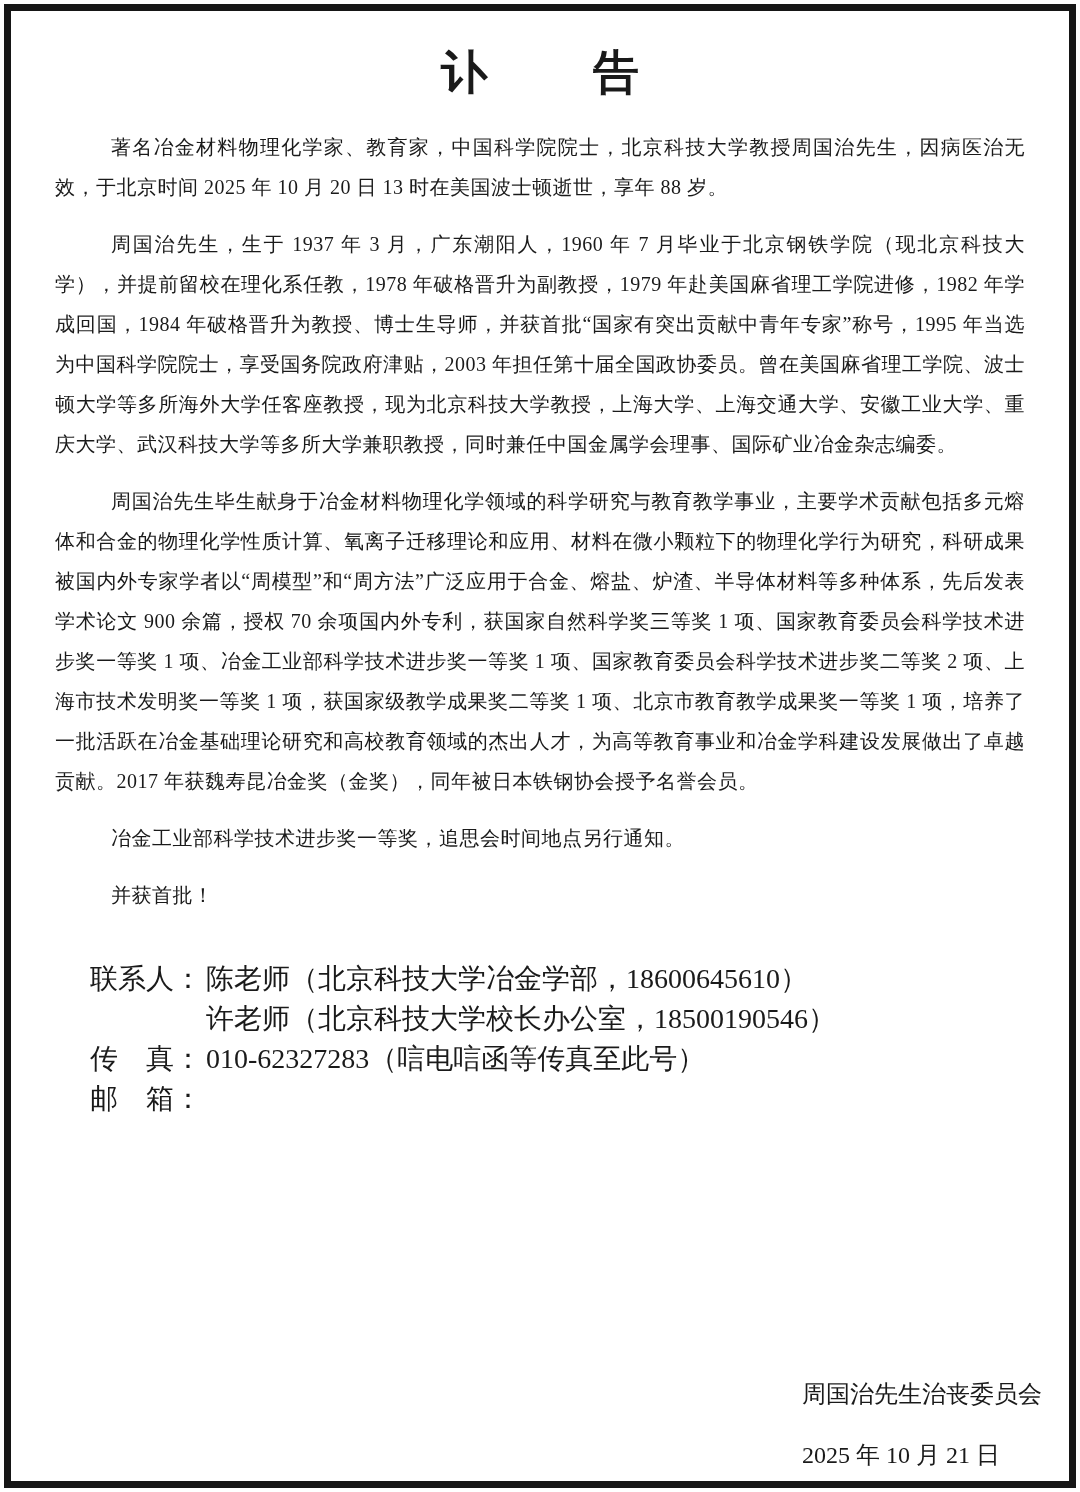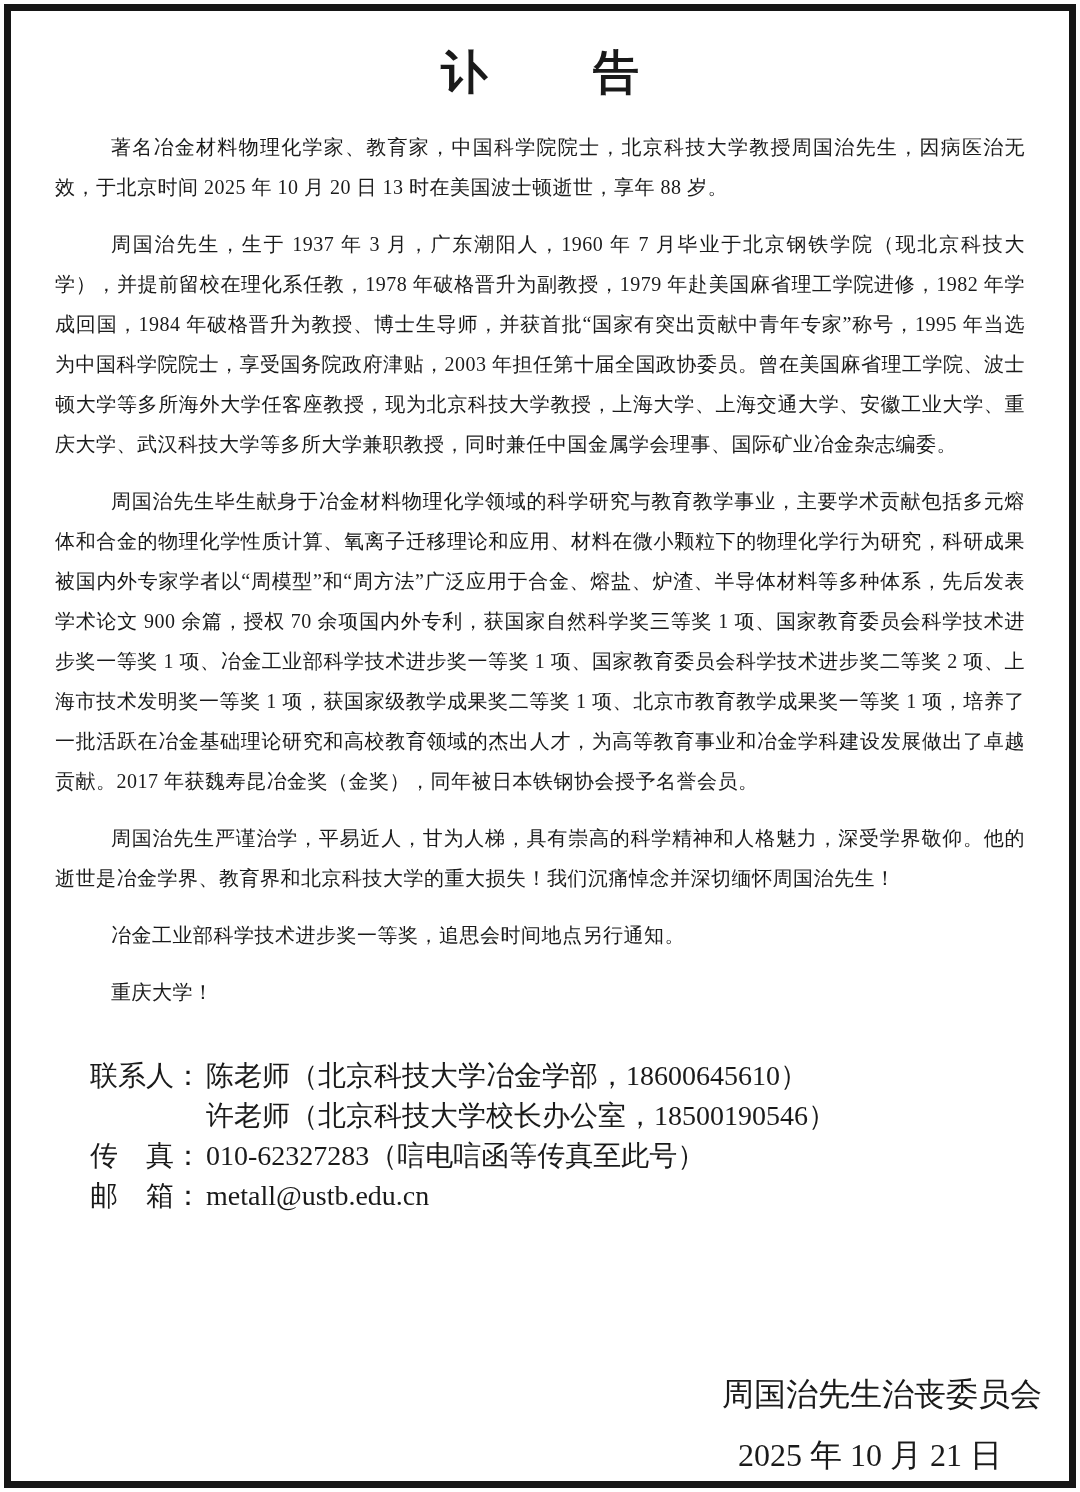--- a/index.html
+++ b/index.html
@@ -54,22 +54,22 @@
     line-height: 40px;
   }
   .c-row { display: flex; }
   .c-indent { flex: none; width: 52px; }
   .c-label { flex: none; width: 116px; white-space: pre; }
   .c-value { flex: 1; }
   .signature {
     position: absolute;
     right: 27px;
     bottom: 6px;
-    text-align: center;
-    font-size: 32px;
+    text-align: left;
+    font-size: 24px;
     line-height: 40px;
   }
   .signature .date {
     padding-right: 24px;
     margin-top: 21px;
   }
 </style>
 </head>
 <body>
 
@@ -79,23 +79,22 @@
 
     <h1 class="title">
       <span>讣</span>
       <span>告</span>
     </h1>
 
     <div class="body-text">
       <p>著名冶金材料物理化学家、教育家，中国科学院院士，北京科技大学教授周国治先生，因病医治无效，于北京时间 2025 年 10 月 20 日 13 时在美国波士顿逝世，享年 88 岁。</p>
       <p>周国治先生，生于 1937 年 3 月，广东潮阳人，1960 年 7 月毕业于北京钢铁学院（现北京科技大学），并提前留校在理化系任教，1978 年破格晋升为副教授，1979 年赴美国麻省理工学院进修，1982 年学成回国，1984 年破格晋升为教授、博士生导师，并获首批“国家有突出贡献中青年专家”称号，1995 年当选为中国科学院院士，享受国务院政府津贴，2003 年担任第十届全国政协委员。曾在美国麻省理工学院、波士顿大学等多所海外大学任客座教授，现为北京科技大学教授，上海大学、上海交通大学、安徽工业大学、重庆大学、武汉科技大学等多所大学兼职教授，同时兼任中国金属学会理事、国际矿业冶金杂志编委。</p>
       <p>周国治先生毕生献身于冶金材料物理化学领域的科学研究与教育教学事业，主要学术贡献包括多元熔体和合金的物理化学性质计算、氧离子迁移理论和应用、材料在微小颗粒下的物理化学行为研究，科研成果被国内外专家学者以“周模型”和“周方法”广泛应用于合金、熔盐、炉渣、半导体材料等多种体系，先后发表学术论文 900 余篇，授权 70 余项国内外专利，获国家自然科学奖三等奖 1 项、国家教育委员会科学技术进步奖一等奖 1 项、冶金工业部科学技术进步奖一等奖 1 项、国家教育委员会科学技术进步奖二等奖 2 项、上海市技术发明奖一等奖 1 项，获国家级教学成果奖二等奖 1 项、北京市教育教学成果奖一等奖 1 项，培养了一批活跃在冶金基础理论研究和高校教育领域的杰出人才，为高等教育事业和冶金学科建设发展做出了卓越贡献。2017 年获魏寿昆冶金奖（金奖），同年被日本铁钢协会授予名誉会员。</p>
-      <p>周国治先生严谨治学，平易近人，甘为人梯，具有崇高的科学精神和人格魅力，深受学界敬仰。他的逝世是冶金学界、教育界和北京科技大学的重大损失！我们沉痛悼念并深切缅怀周国治先生！</p>
       <p>冶金工业部科学技术进步奖一等奖，追思会时间地点另行通知。</p>
-      <p>重庆大学！</p>
+      <p>并获首批！</p>
     </div>
 
     <div class="contacts">
       <div class="c-row">
         <span class="c-indent"></span>
         <span class="c-label">联系人：</span>
         <span class="c-value">陈老师（北京科技大学冶金学部，18600645610）</span>
       </div>
       <div class="c-row">
         <span class="c-indent"></span>
@@ -107,21 +106,20 @@
         <span class="c-value">许老师（北京科技大学校长办公室，18500190546）</span>
       </div>
       <div class="c-row">
         <span class="c-indent"></span>
         <span class="c-label">传　真：</span>
         <span class="c-value">010-62327283（唁电唁函等传真至此号）</span>
       </div>
       <div class="c-row">
         <span class="c-indent"></span>
         <span class="c-label">邮　箱：</span>
-        <span class="c-value">metall@ustb.edu.cn</span>
       </div>
     </div>
 
     <div class="signature">
       <div>周国治先生治丧委员会</div>
       <div class="date">2025 年 10 月 21 日</div>
     </div>
 
   </div>
 </div>

